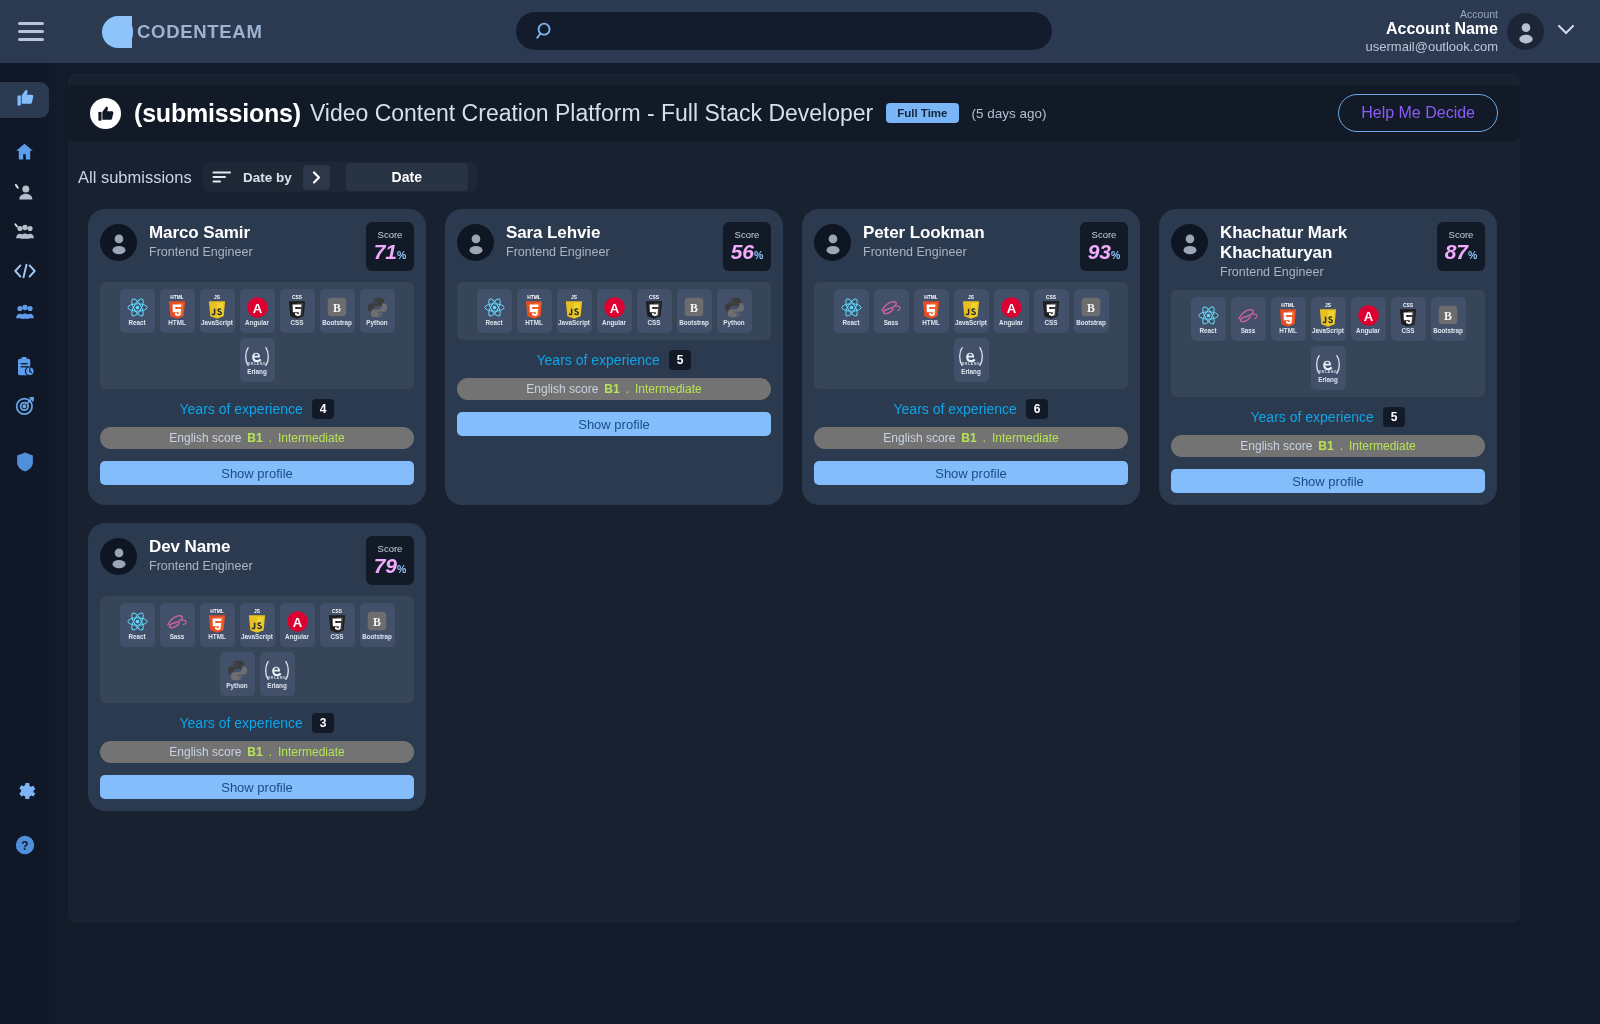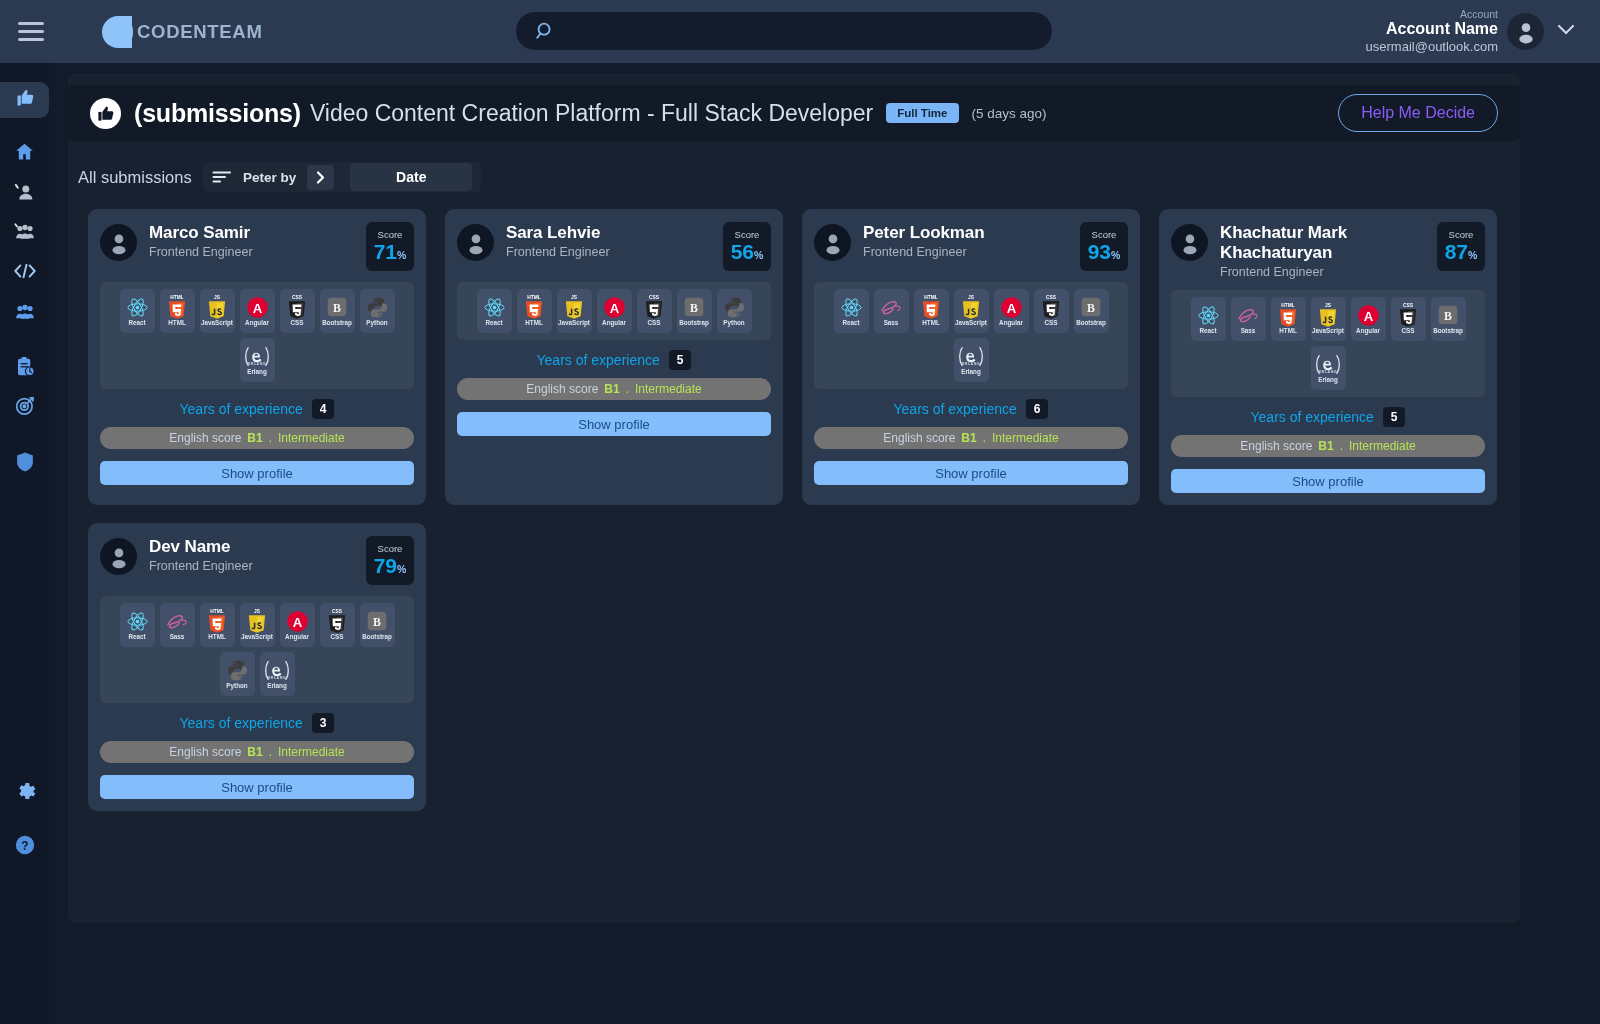--- a/index.html
+++ b/index.html
@@ -163,21 +163,21 @@
 
   
   .cards {
     position: absolute; left: 20px; top: 136px;
     width: 1420px;
     display: flex; flex-wrap: wrap; gap: 18px 19px;
   }
   .card {
     width: 338px;
     background: #2c3a4f;
-    border-radius: 9px;
+    border-radius: 17px;
     padding: 13px 12px 12px 12px;
     display: flex; flex-direction: column;
   }
   .card-head { display: flex; align-items: flex-start; position: relative; }
   .avatar-c {
     width: 37px; height: 37px; border-radius: 50%;
     background: #0e1623; flex: 0 0 auto;
     display: flex; align-items: center; justify-content: center;
     margin-top: 2px;
   }
@@ -186,21 +186,21 @@
   .who .role { color: #a8b4c6; font-size: 12.5px; margin-top: 2px; }
   .score-box {
     margin-left: auto;
     background: #121a28; border-radius: 6px;
     width: 48px; min-width: 48px; height: 49px;
     display: flex; flex-direction: column; align-items: center;
     justify-content: center; padding-top: 1px;
   }
   .score-box .s-lbl { color: #c5d0e0; font-size: 9.5px; line-height: 1; }
   .score-box .s-val {
-    color: #0ea5e9; font-size: 21px; font-weight: bold; line-height: 1.12;
+    color: #f0abfc; font-size: 21px; font-weight: bold; line-height: 1.12; font-style: italic;
   }
   .score-box .s-pct { color: #8fc4fb; font-size: 10.5px; font-weight: bold; }
 
   .skills {
     margin-top: 11px;
     background: #374559;
     border-radius: 6px;
     padding: 7px 6px;
     display: flex; flex-wrap: wrap; justify-content: center;
     gap: 5px 5px;
@@ -431,21 +431,21 @@
   <div class="sortrow">
     <div class="allsub">All submissions</div>
     <div class="sortgroup">
       <span class="sort-icon">
         <svg width="20" height="14" viewBox="0 0 20 14" stroke="#e2e9f3" stroke-width="2" stroke-linecap="round">
           <line x1="1.5" y1="2.5" x2="18" y2="2.5"></line>
             <line x1="1.5" y1="7" x2="13" y2="7"></line>
             <line x1="1.5" y1="11.5" x2="8" y2="11.5"></line>
         </svg>
       </span>
-      <span class="sortby">Peter by</span>
+      <span class="sortby">Date by</span>
       <span class="chevbtn">
         <svg width="11" height="15" viewBox="0 0 11 15" fill="none" stroke="#ffffff" stroke-width="2.2" stroke-linecap="round" stroke-linejoin="round">
           <polyline points="3,2.5 8,7.5 3,12.5"></polyline>
         </svg>
       </span>
       <span class="datebtn">Date</span>
     </div>
   </div>
 
   <div class="cards" id="cards">

